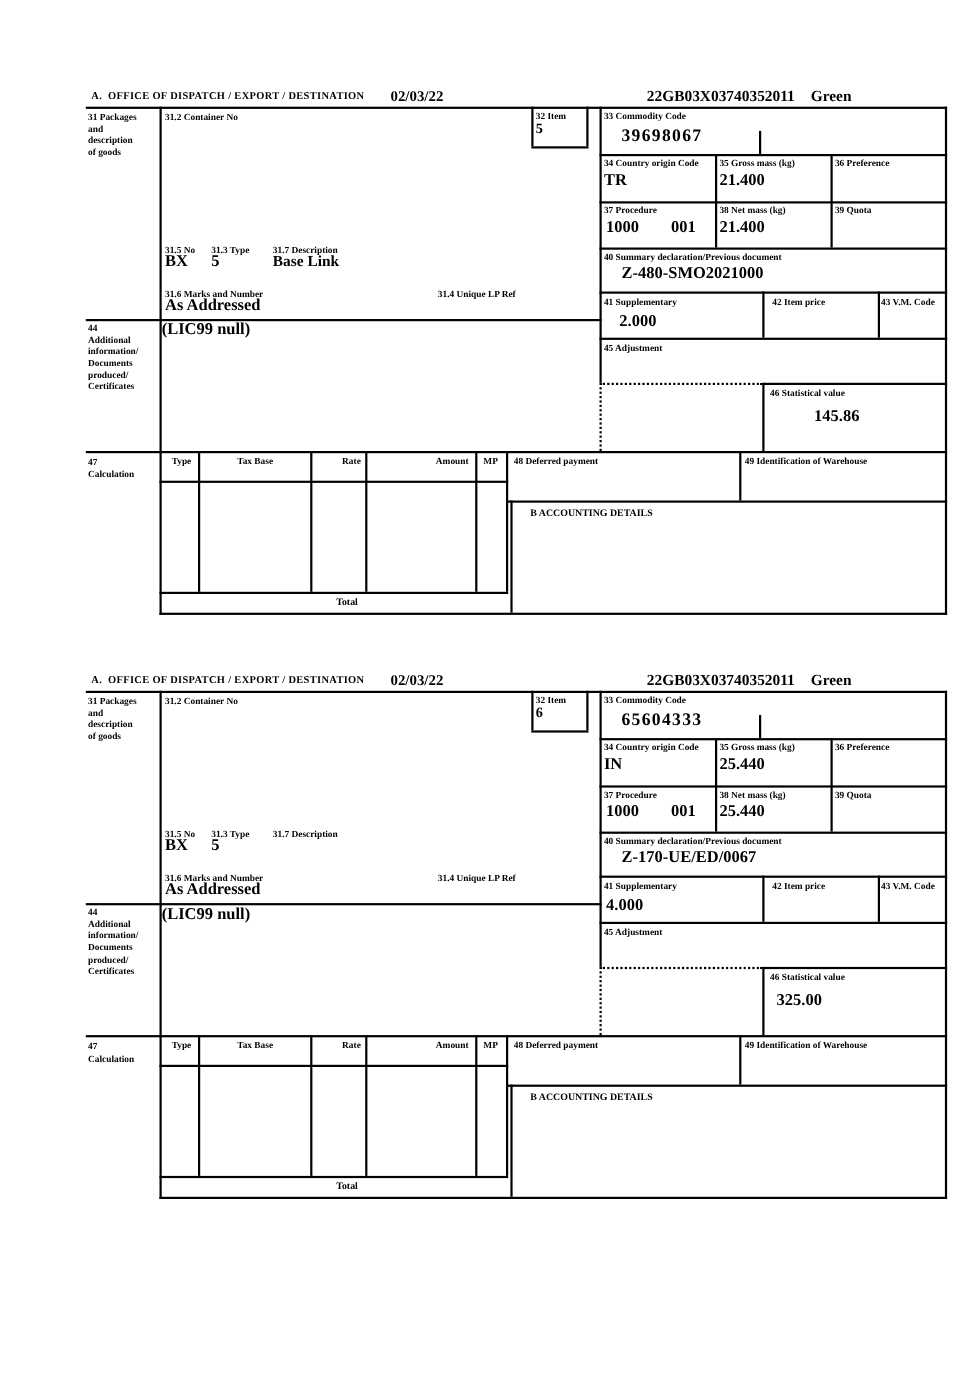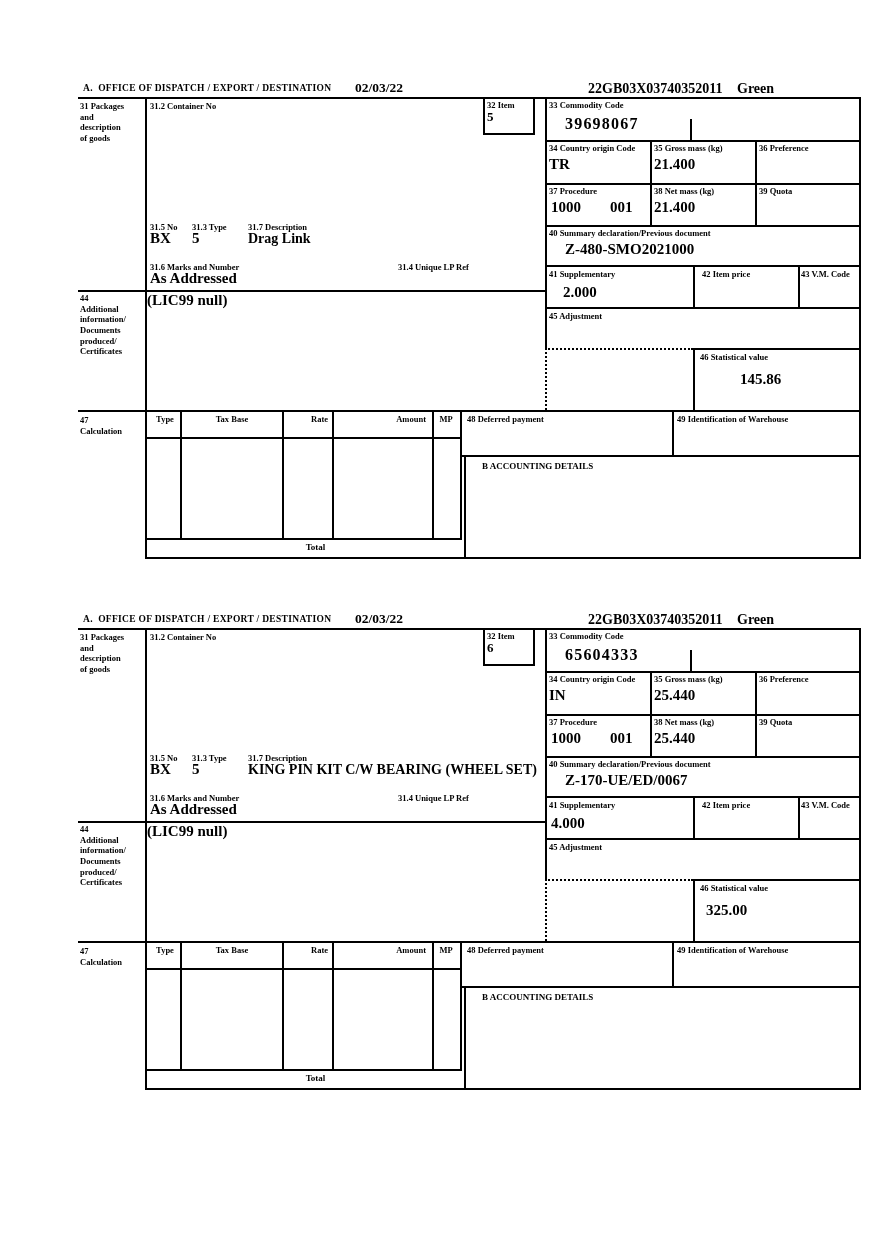--- a/index.html
+++ b/index.html
@@ -49,21 +49,21 @@
 Certificates</div>
     <div class="lb" style="left:80px;top:332px;width:62px">47
 Calculation</div>
 
     <div class="lb" style="left:150px;top:18px">31.2 Container No</div>
     <div class="lb" style="left:150px;top:139px">31.5 No</div>
     <div class="lb" style="left:192px;top:139px">31.3 Type</div>
     <div class="lb" style="left:248px;top:139px">31.7 Description</div>
     <div class="val" style="left:150px;top:147px">BX</div>
     <div class="val" style="left:192px;top:147px">5</div>
-    <div class="val f14" style="left:248px;top:148px">Drag Link</div>
+    <div class="val f14" style="left:248px;top:148px">Base Link</div>
     <div class="lb" style="left:150px;top:179px">31.6 Marks and Number</div>
     <div class="lb" style="left:398px;top:179px">31.4 Unique LP Ref</div>
     <div class="val" style="left:150px;top:187px">As Addressed</div>
 
     <div class="vl" style="left:483px;top:14px;height:36px"></div>
     <div class="vl" style="left:533px;top:14px;height:36px"></div>
     <div class="hl" style="left:483px;top:50px;width:52px"></div>
     <div class="lb" style="left:487px;top:17px">32 Item</div>
     <div class="val f13" style="left:487px;top:27px">5</div>
 
@@ -156,21 +156,20 @@
 Certificates</div>
     <div class="lb" style="left:80px;top:332px;width:62px">47
 Calculation</div>
 
     <div class="lb" style="left:150px;top:18px">31.2 Container No</div>
     <div class="lb" style="left:150px;top:139px">31.5 No</div>
     <div class="lb" style="left:192px;top:139px">31.3 Type</div>
     <div class="lb" style="left:248px;top:139px">31.7 Description</div>
     <div class="val" style="left:150px;top:147px">BX</div>
     <div class="val" style="left:192px;top:147px">5</div>
-    <div class="val f14" style="left:248px;top:148px">KING PIN KIT C/W BEARING (WHEEL SET)</div>
     <div class="lb" style="left:150px;top:179px">31.6 Marks and Number</div>
     <div class="lb" style="left:398px;top:179px">31.4 Unique LP Ref</div>
     <div class="val" style="left:150px;top:187px">As Addressed</div>
 
     <div class="vl" style="left:483px;top:14px;height:36px"></div>
     <div class="vl" style="left:533px;top:14px;height:36px"></div>
     <div class="hl" style="left:483px;top:50px;width:52px"></div>
     <div class="lb" style="left:487px;top:17px">32 Item</div>
     <div class="val f13" style="left:487px;top:27px">6</div>
 

